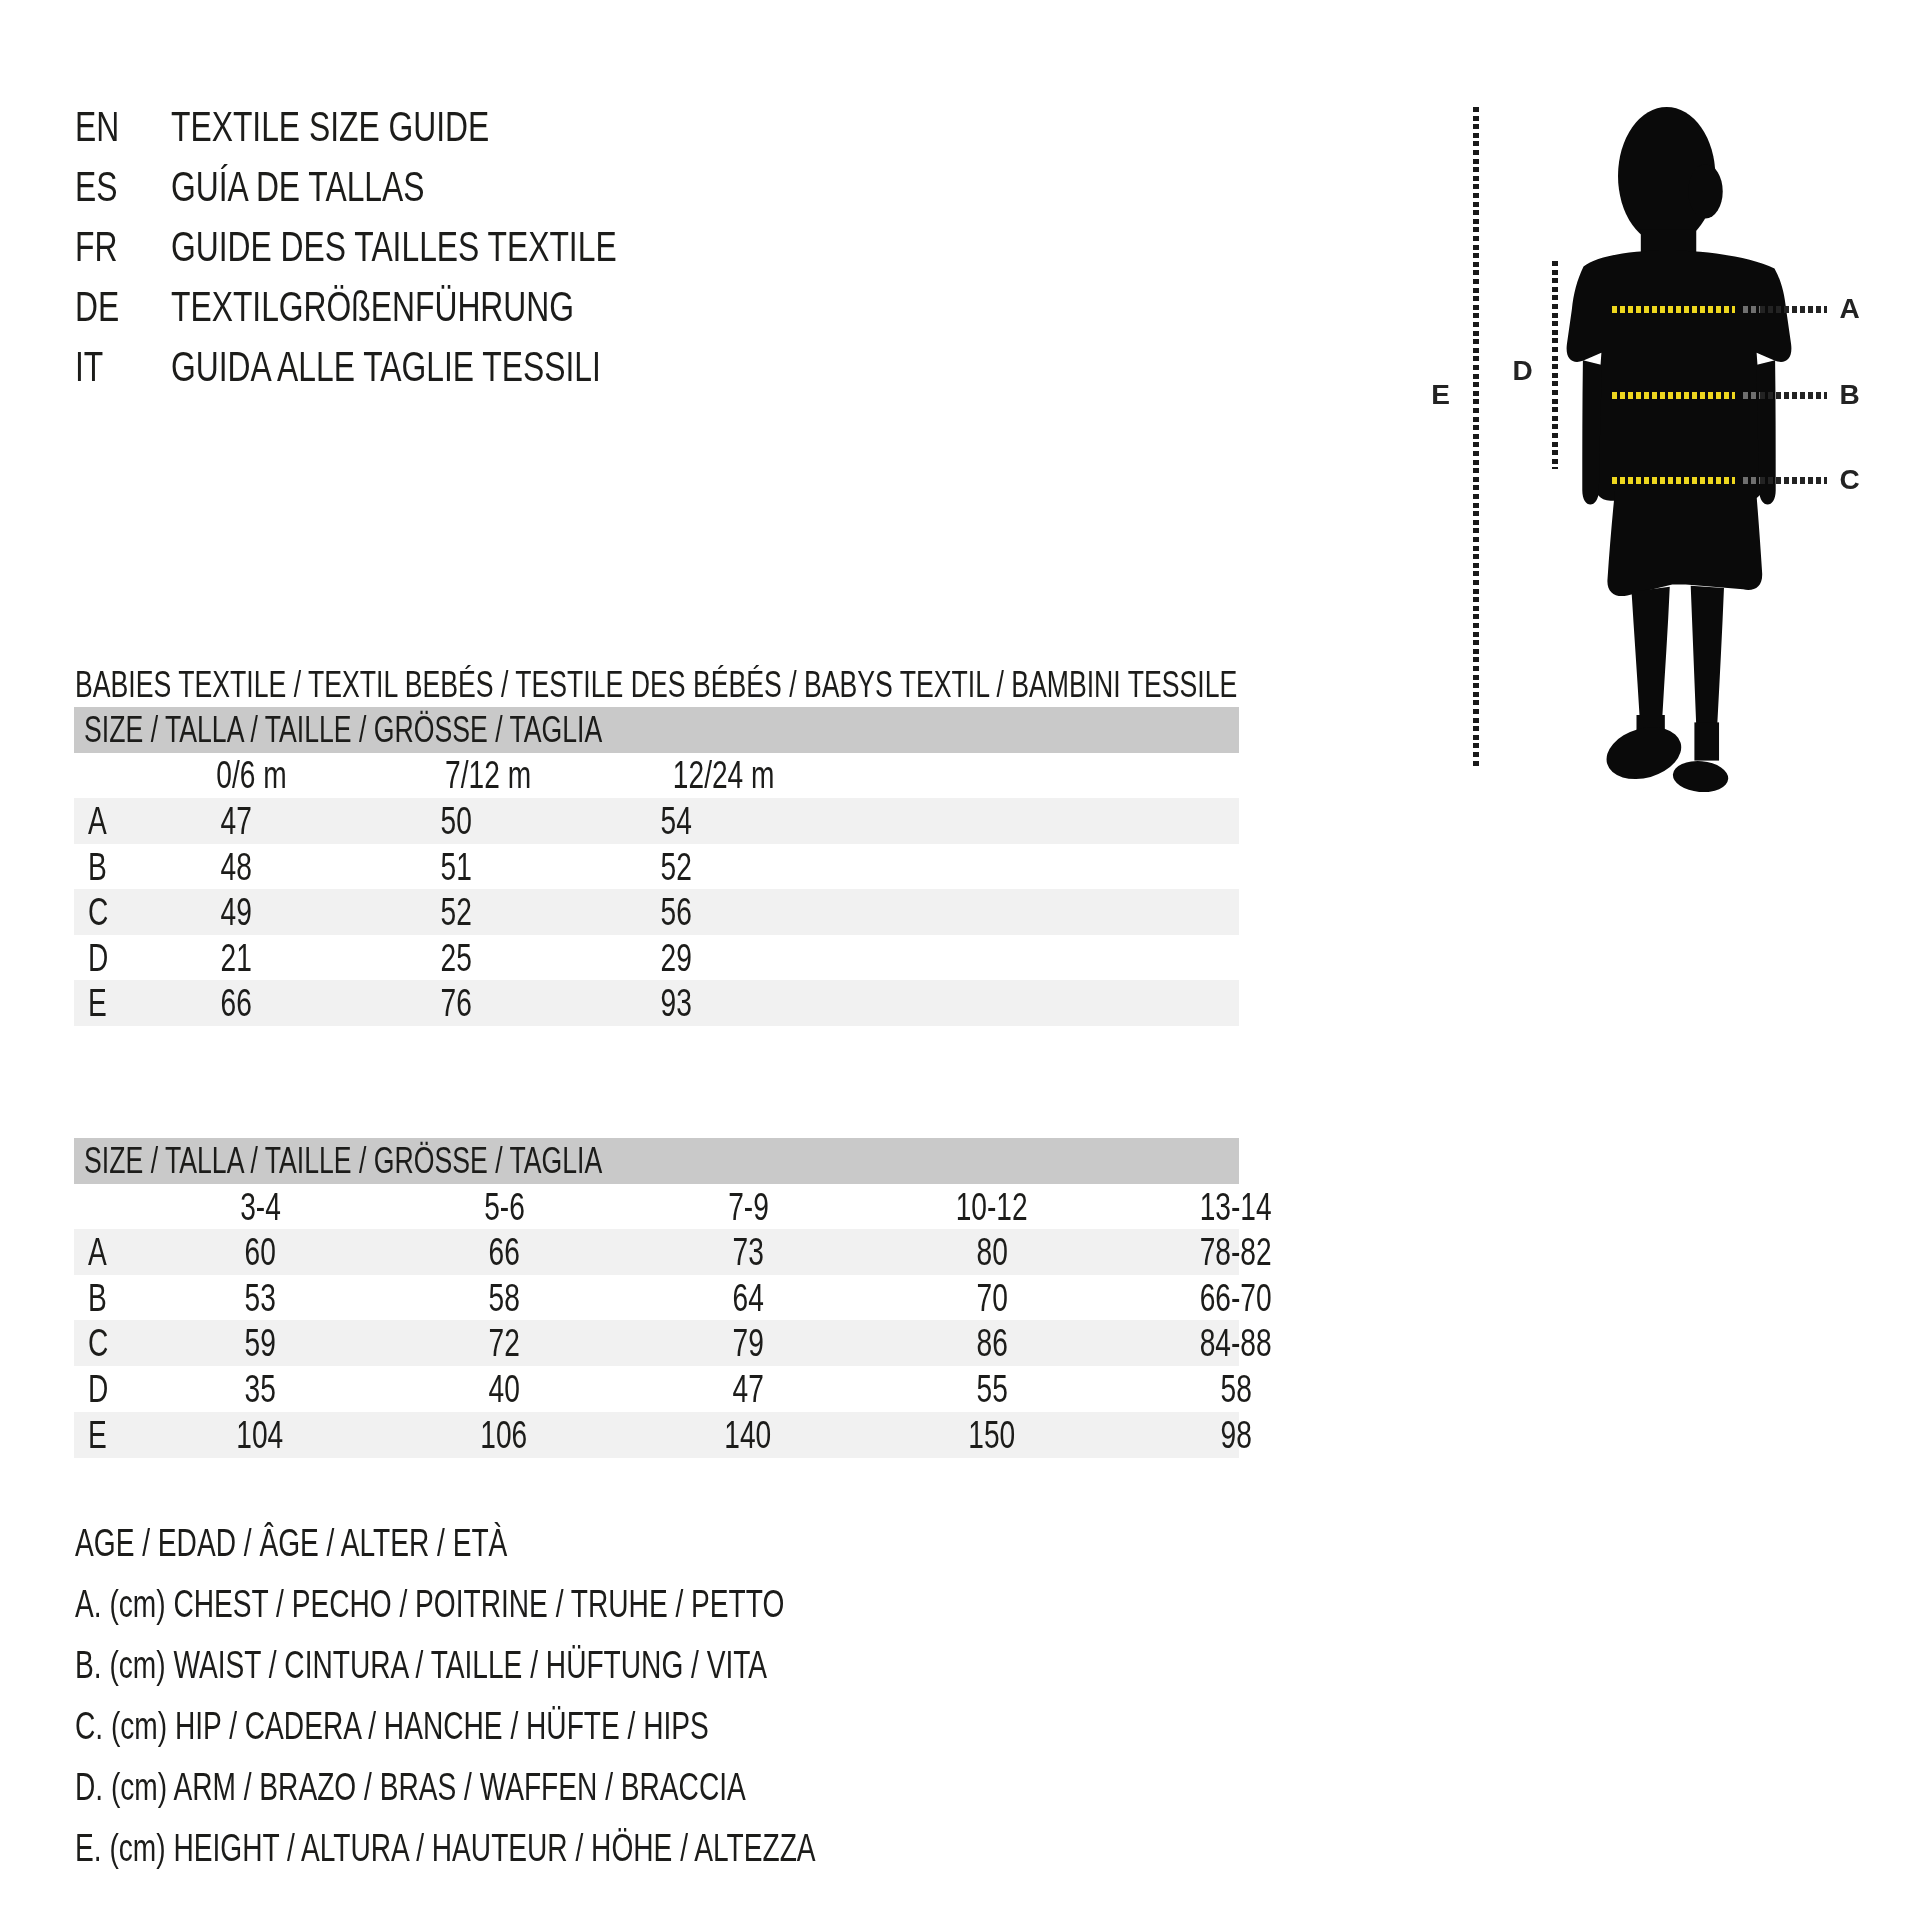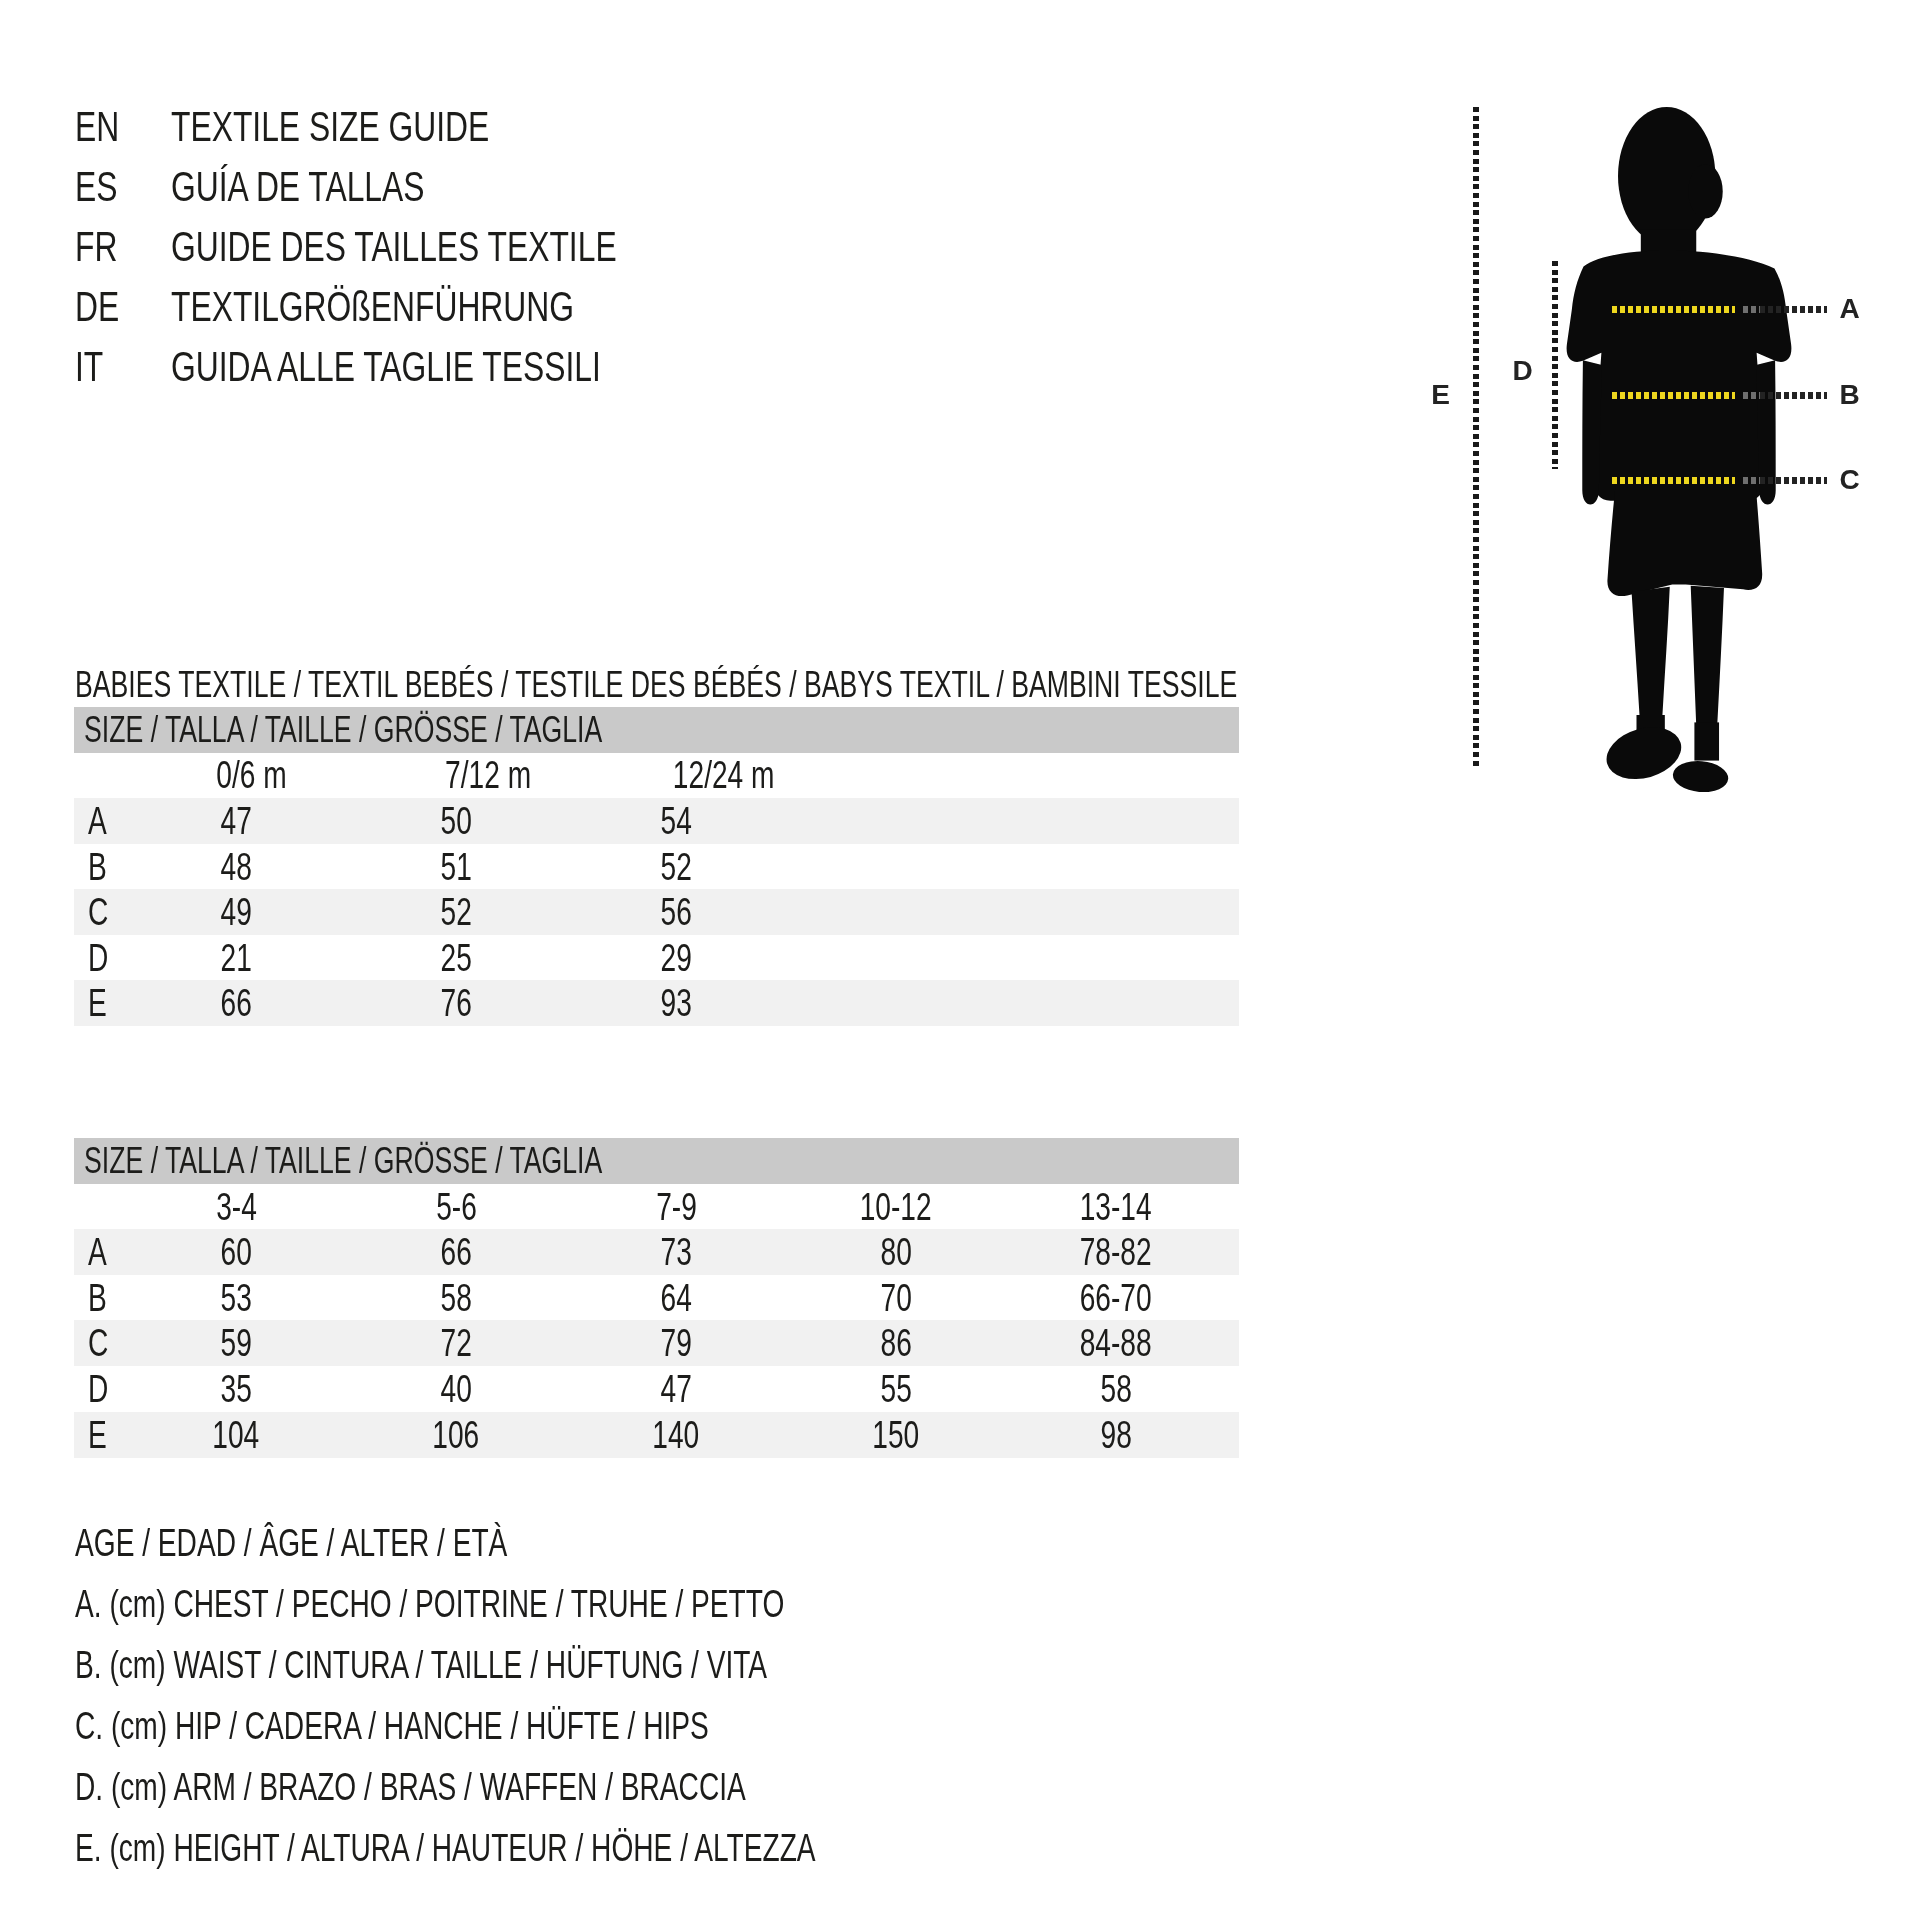--- a/index.html
+++ b/index.html
@@ -27,21 +27,21 @@
   .seg-g{left:131px;width:17px;background:repeating-linear-gradient(90deg,#6f6f6f 0 5.5px,transparent 5.5px 8px);}
   .seg-k{left:148px;width:67px;background:repeating-linear-gradient(90deg,#232323 0 5.5px,transparent 5.5px 8px);}
   .fig-label{position:absolute;font-size:28px;line-height:28px;font-weight:700;color:#232323;width:35px;text-align:center;}
 
   
   .sec-title{position:absolute;left:75px;font-size:36px;line-height:38px;}
   .bar{position:absolute;left:74px;width:1165px;height:46px;background:#c9c9c9;font-size:36px;line-height:46px;}
   .bar .cx{padding-left:13.6px;}
   .trow{position:absolute;left:74px;width:1165px;height:46px;display:grid;align-items:center;font-size:38px;line-height:46px;}
   .g3{grid-template-columns:52px 220px 220px 220px 1fr;}
-  .g5{grid-template-columns:52px 220px 220px 220px 220px 220px;}
+  .g5{grid-template-columns:52px 220px 220px 220px 220px 220px;gap:24px;}
   .odd{background:#f1f1f1;}
   .cell{display:block;}
   .lblc{padding-left:13.6px;text-align:left;}
   .numc{text-align:center;}
 
   
   .legend{position:absolute;left:75px;top:1513px;font-size:38px;line-height:61px;}
 </style>
 </head>
 <body>

